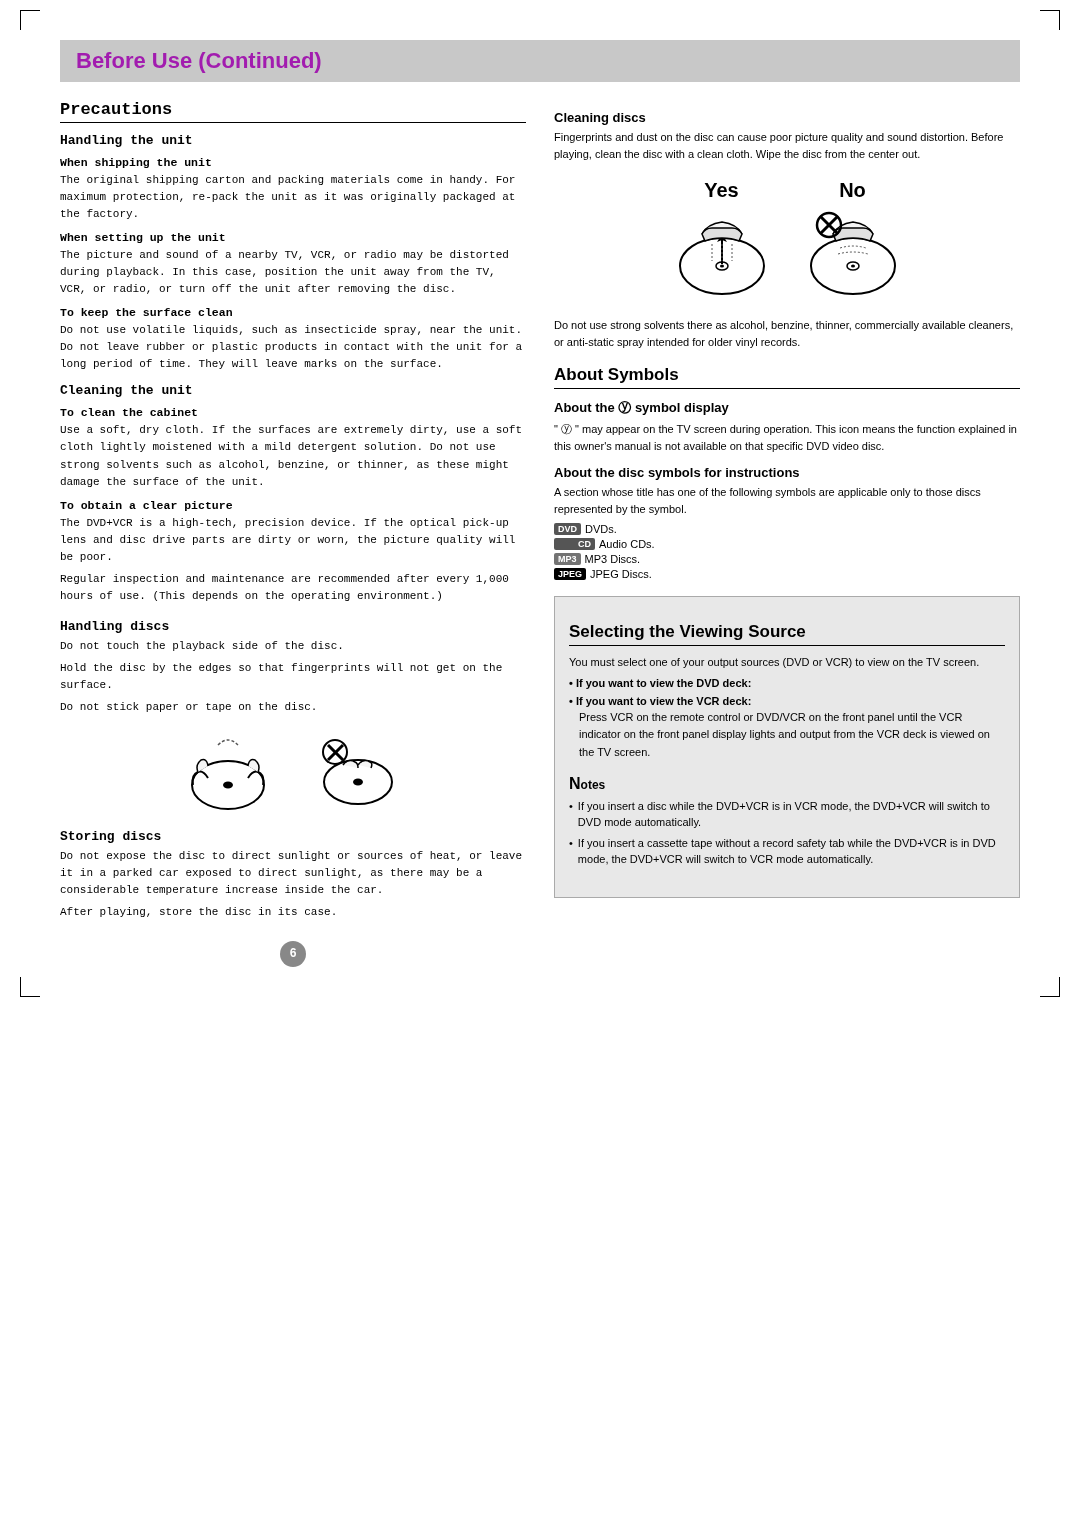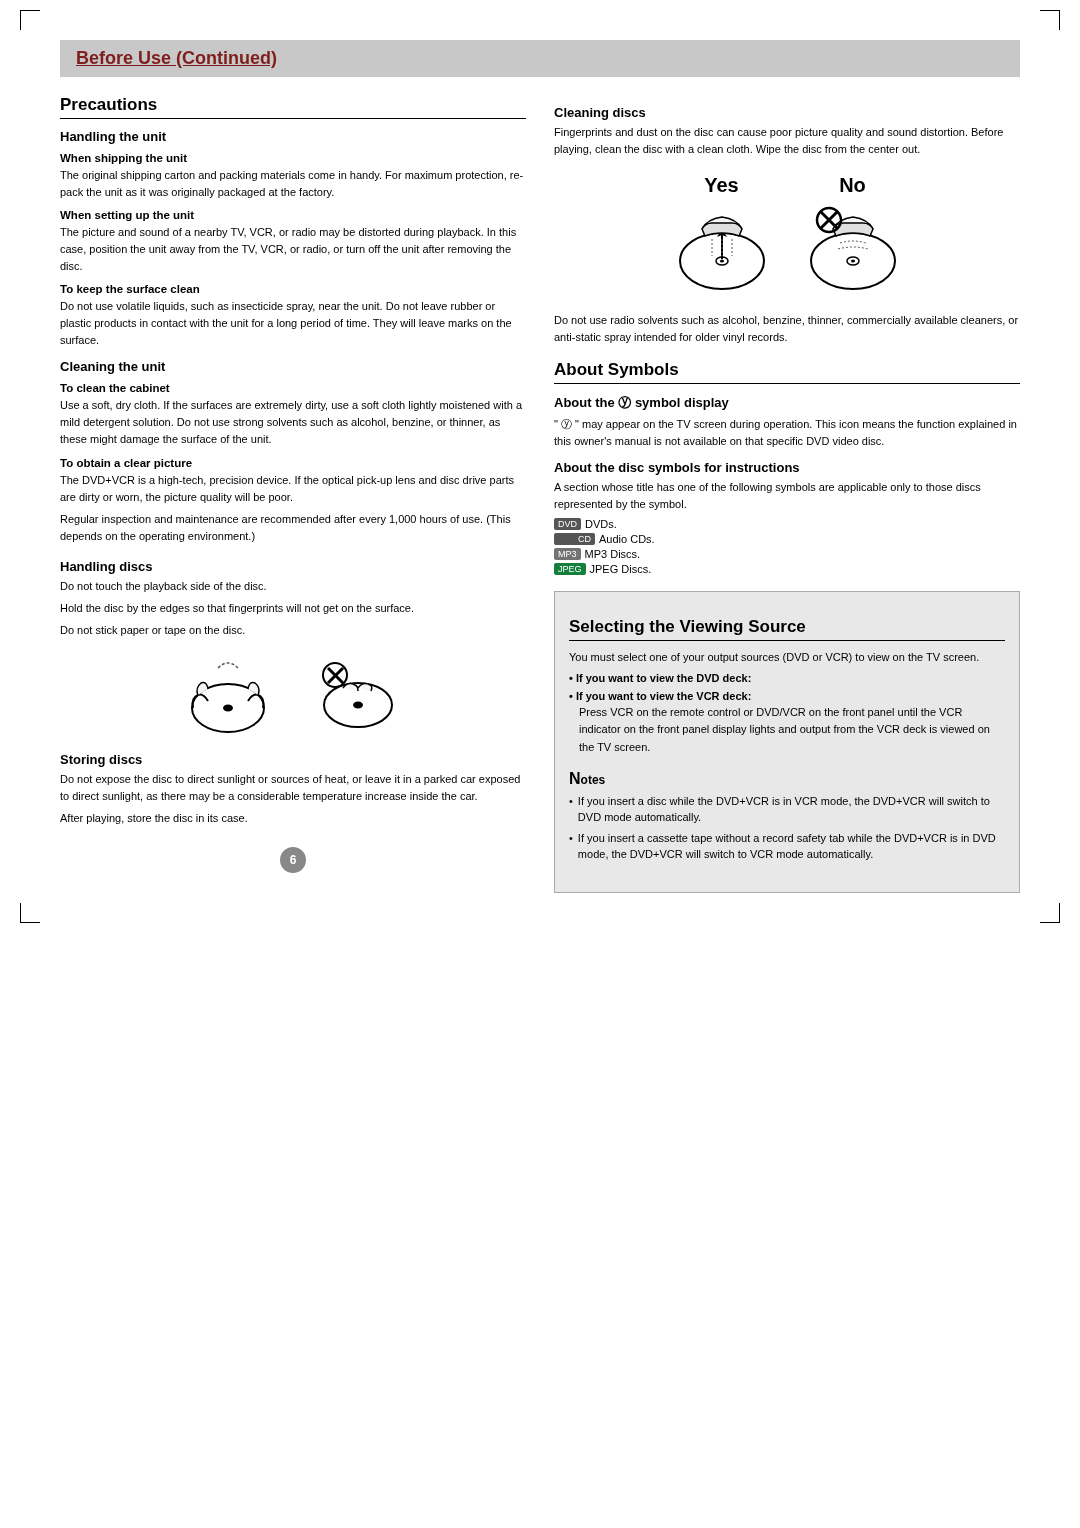--- a/index.html
+++ b/index.html
@@ -29,35 +29,35 @@
     .corner-bl { bottom: -30px; left: -40px; border-bottom: 1.5px solid #000; border-left: 1.5px solid #000; }
     .corner-br { bottom: -30px; right: -40px; border-bottom: 1.5px solid #000; border-right: 1.5px solid #000; }
 
     
     .page-header {
       background: #c8c8c8;
       padding: 8px 16px;
       margin-bottom: 18px;
     }
     .page-header h1 {
-      font-size: 18px;
-      font-weight: bold;
-      color: #7f1d1d;
-      text-decoration: underline;
+      font-size: 22px;
+      font-weight: bold;
+      color: #a21caf;
     }
 
     
     .two-col {
       display: flex;
       gap: 28px;
       width: 100%;
     }
     .col-left {
       flex: 1;
       min-width: 0;
+      font-family: Liberation Mono, monospace;
     }
     .col-right {
       flex: 1;
       min-width: 0;
     }
 
     
     .section-title {
       font-size: 17px;
       font-weight: bold;
@@ -111,30 +111,30 @@
       font-weight: bold;
       margin-bottom: 4px;
     }
 
     
     .disc-badge {
       display: inline-block;
       background: #000;
       color: #fff;
       font-size: 9px;
-      font-weight: normal;
+      font-weight: bold;
       padding: 1px 4px;
       border-radius: 2px;
       margin-right: 4px;
       vertical-align: middle;
     }
     .disc-badge.dvd { background: #555; }
     .disc-badge.cd { background: #555; padding-left: 24px; }
     .disc-badge.mp3 { background: #737373; }
-    .disc-badge.jpeg { background: #15803d; }
+    .disc-badge.jpeg { background: #000000; }
 
     .disc-type-item {
       display: flex;
       align-items: center;
       margin-bottom: 3px;
       font-size: 11px;
     }
 
     
     .highlight-section {
@@ -341,21 +341,21 @@
               <path d="M42 42 Q55 38 68 42" fill="none" stroke="#555" stroke-width="1" stroke-dasharray="2,2"></path>
               <path d="M40 48 Q55 44 70 48" fill="none" stroke="#555" stroke-width="1" stroke-dasharray="2,2"></path>
 
               <line x1="22" y1="10" x2="40" y2="28" stroke="#000" stroke-width="3"></line>
               <line x1="40" y1="10" x2="22" y2="28" stroke="#000" stroke-width="3"></line>
               <circle cx="31" cy="19" r="12" fill="none" stroke="#000" stroke-width="2.5"></circle>
             </svg>
           </div>
         </div>
 
-        <p>Do not use radio solvents such as alcohol, benzine, thinner, commercially available cleaners, or anti-static spray intended for older vinyl records.</p>
+        <p>Do not use strong solvents there as alcohol, benzine, thinner, commercially available cleaners, or anti-static spray intended for older vinyl records.</p>
       </div>
 
       <div class="section-block">
         <div class="section-title">About Symbols</div>
 
         <div class="subsection-title">About the ⓨ symbol display</div>
         <p>" ⓨ " may appear on the TV screen during operation. This icon means the function explained in this owner's manual is not available on that specific DVD video disc.</p>
 
         <div class="subsection-title">About the disc symbols for instructions</div>
         <p>A section whose title has one of the following symbols are applicable only to those discs represented by the symbol.</p>

